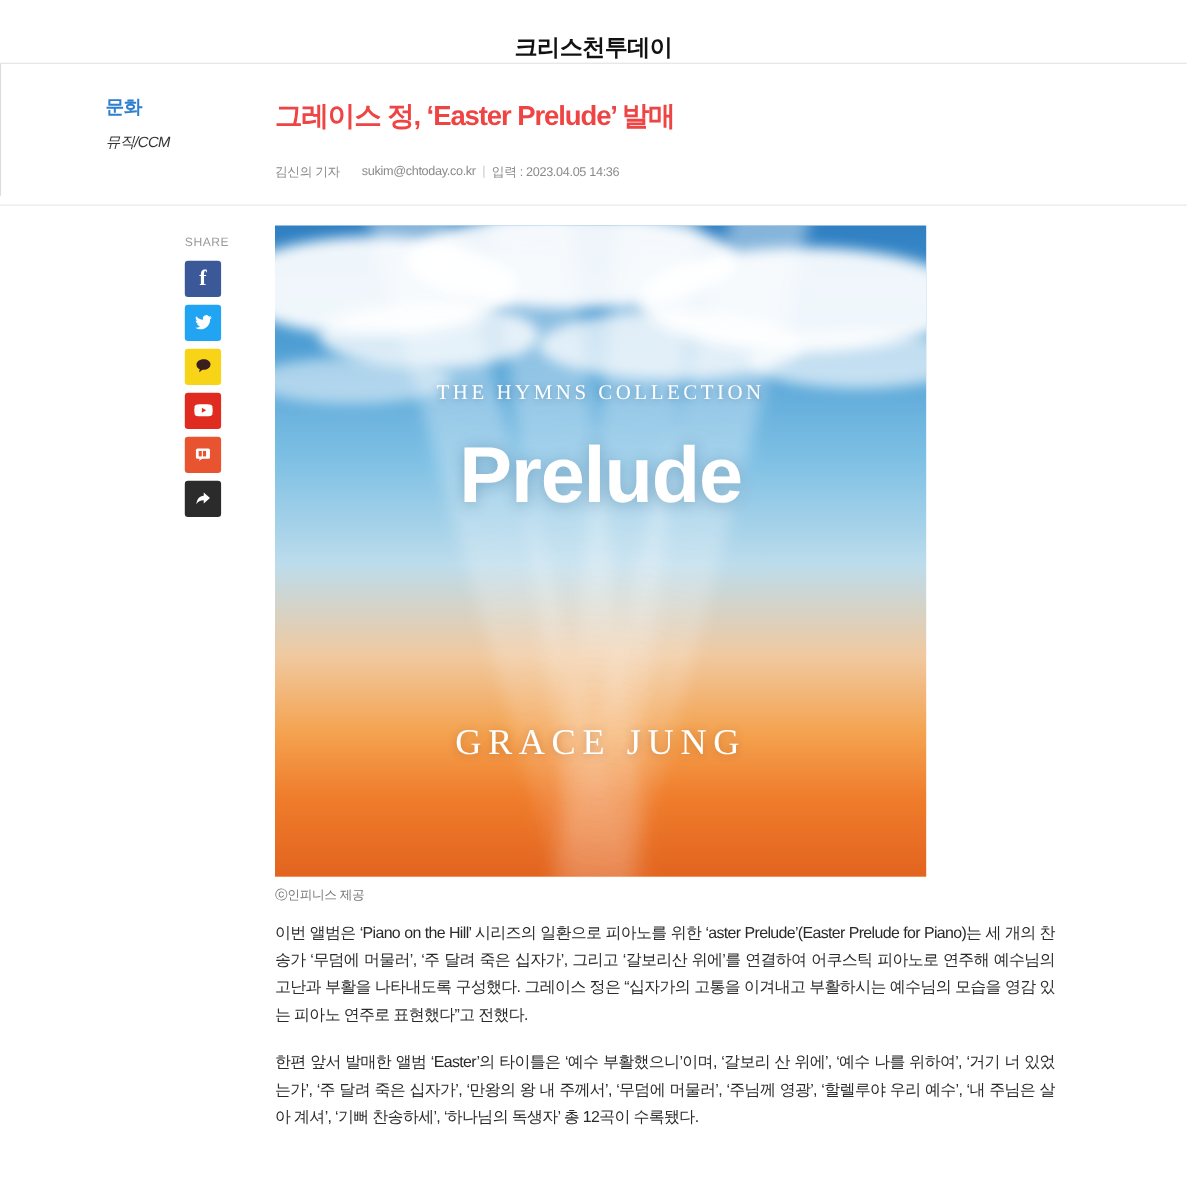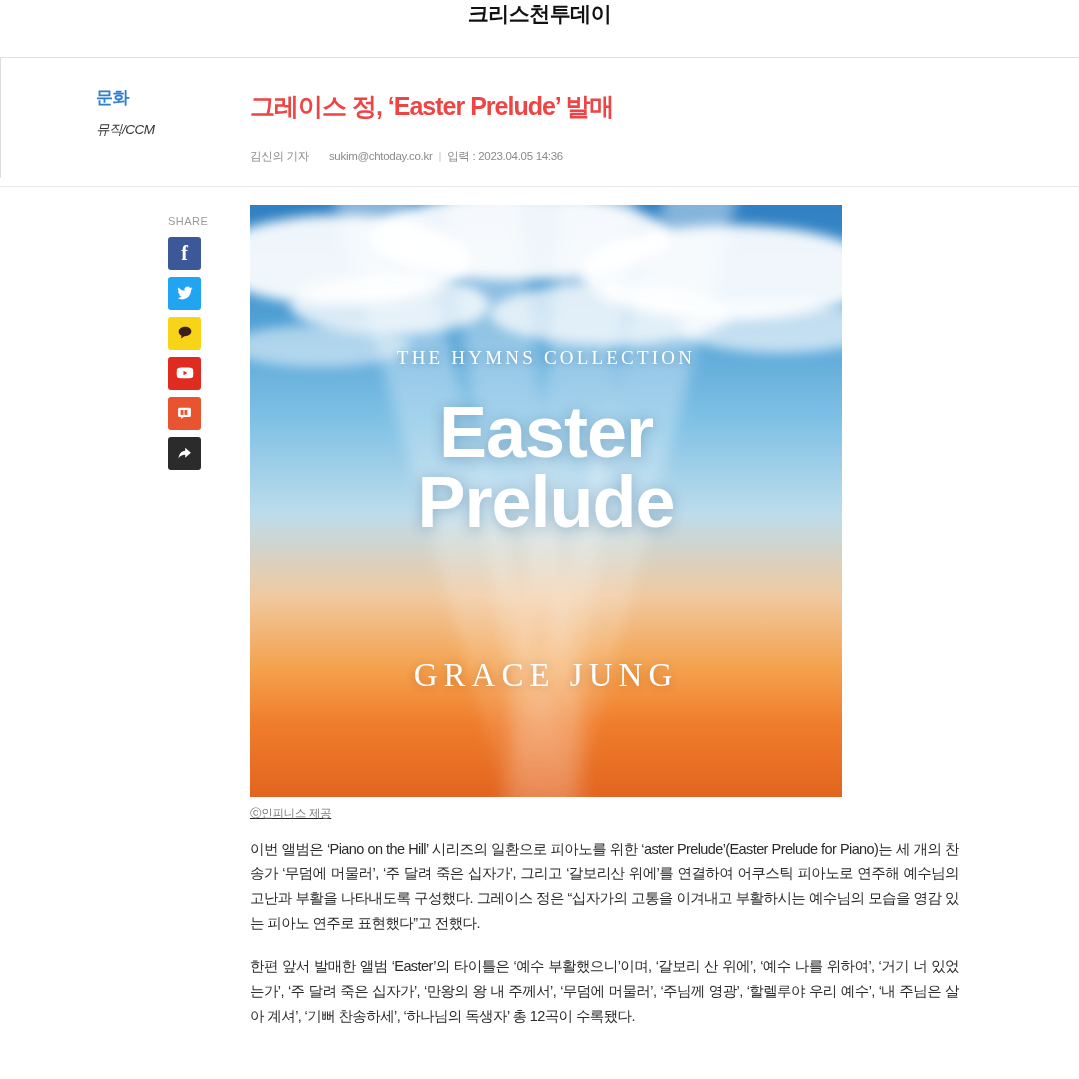--- a/index.html
+++ b/index.html
@@ -13,21 +13,21 @@
     font-family: "Liberation Sans", sans-serif;
     color: #222222;
     overflow: hidden;
   }
 
   
   .masthead {
     height: 57px;
     border-bottom: 1px solid #e2e2e2;
     display: flex;
-    align-items: flex-start;
+    align-items: flex-end;
     justify-content: center;
     background: #ffffff;
   }
   .masthead-title {
     font-size: 21px;
     font-weight: bold;
     letter-spacing: -0.5px;
     color: #111111;
   }
 
@@ -142,21 +142,20 @@
 
   .svg-ic { display: block; }
 
   
   .content-col {
     flex: 1;
     padding-right: 120px;
   }
   .figure {
     width: 473px;
-    text-decoration: underline;
   }
   .album-art {
     position: relative;
     width: 592px;
     height: 592px;
     overflow: hidden;
     background: linear-gradient(
       to bottom,
       #2f7fc2 0%,
       #4e9ed4 18%,
@@ -312,21 +311,20 @@
           <div class="cloud" style="left:-40px; top:10px; width:260px; height:90px;"></div>
           <div class="cloud" style="left:120px; top:-10px; width:300px; height:85px;"></div>
           <div class="cloud" style="left:330px; top:20px; width:300px; height:95px;"></div>
           <div class="cloud" style="left:40px; top:70px; width:200px; height:60px; opacity:.85;"></div>
           <div class="cloud" style="left:240px; top:78px; width:240px; height:62px; opacity:.8;"></div>
           <div class="cloud" style="left:430px; top:96px; width:200px; height:52px; opacity:.7;"></div>
           <div class="cloud" style="left:-20px; top:120px; width:180px; height:42px; opacity:.55;"></div>
 
           <div class="art-text art-collection">THE HYMNS COLLECTION</div>
           <div class="art-text art-title">
-            <div>Easter</div>
             <div>Prelude</div>
           </div>
           <div class="art-text art-artist">GRACE  JUNG</div>
         </div>
         <figcaption class="caption">ⓒ인피니스 제공</figcaption>
       </figure>
 
       <p class="para">이번 앨범은 ‘Piano on the Hill’ 시리즈의 일환으로 피아노를 위한 ‘aster Prelude’(Easter Prelude for Piano)는 세 개의 찬송가 ‘무덤에 머물러’, ‘주 달려 죽은 십자가’, 그리고 ‘갈보리산 위에’를 연결하여 어쿠스틱 피아노로 연주해 예수님의 고난과 부활을 나타내도록 구성했다. 그레이스 정은 “십자가의 고통을 이겨내고 부활하시는 예수님의 모습을 영감 있는 피아노 연주로 표현했다”고 전했다.</p>
       <p class="para">한편 앞서 발매한 앨범 ‘Easter’의 타이틀은 ‘예수 부활했으니’이며, ‘갈보리 산 위에’, ‘예수 나를 위하여’, ‘거기 너 있었는가’, ‘주 달려 죽은 십자가’, ‘만왕의 왕 내 주께서’, ‘무덤에 머물러’, ‘주님께 영광’, ‘할렐루야 우리 예수’, ‘내 주님은 살아 계셔’, ‘기뻐 찬송하세’, ‘하나님의 독생자’ 총 12곡이 수록됐다.</p>
 

